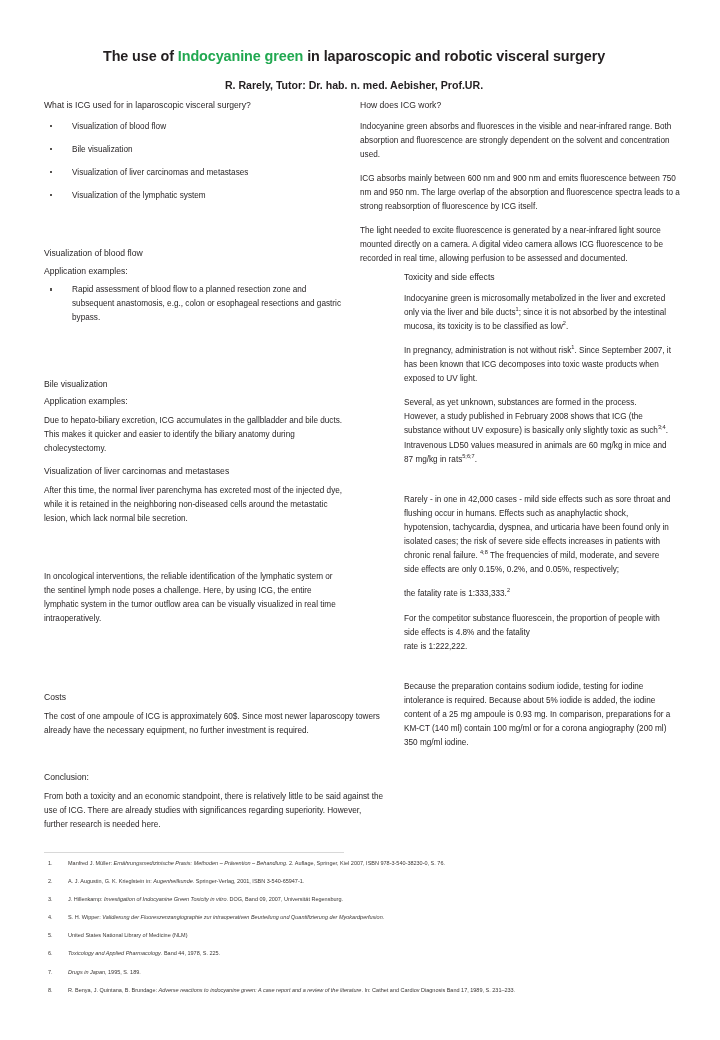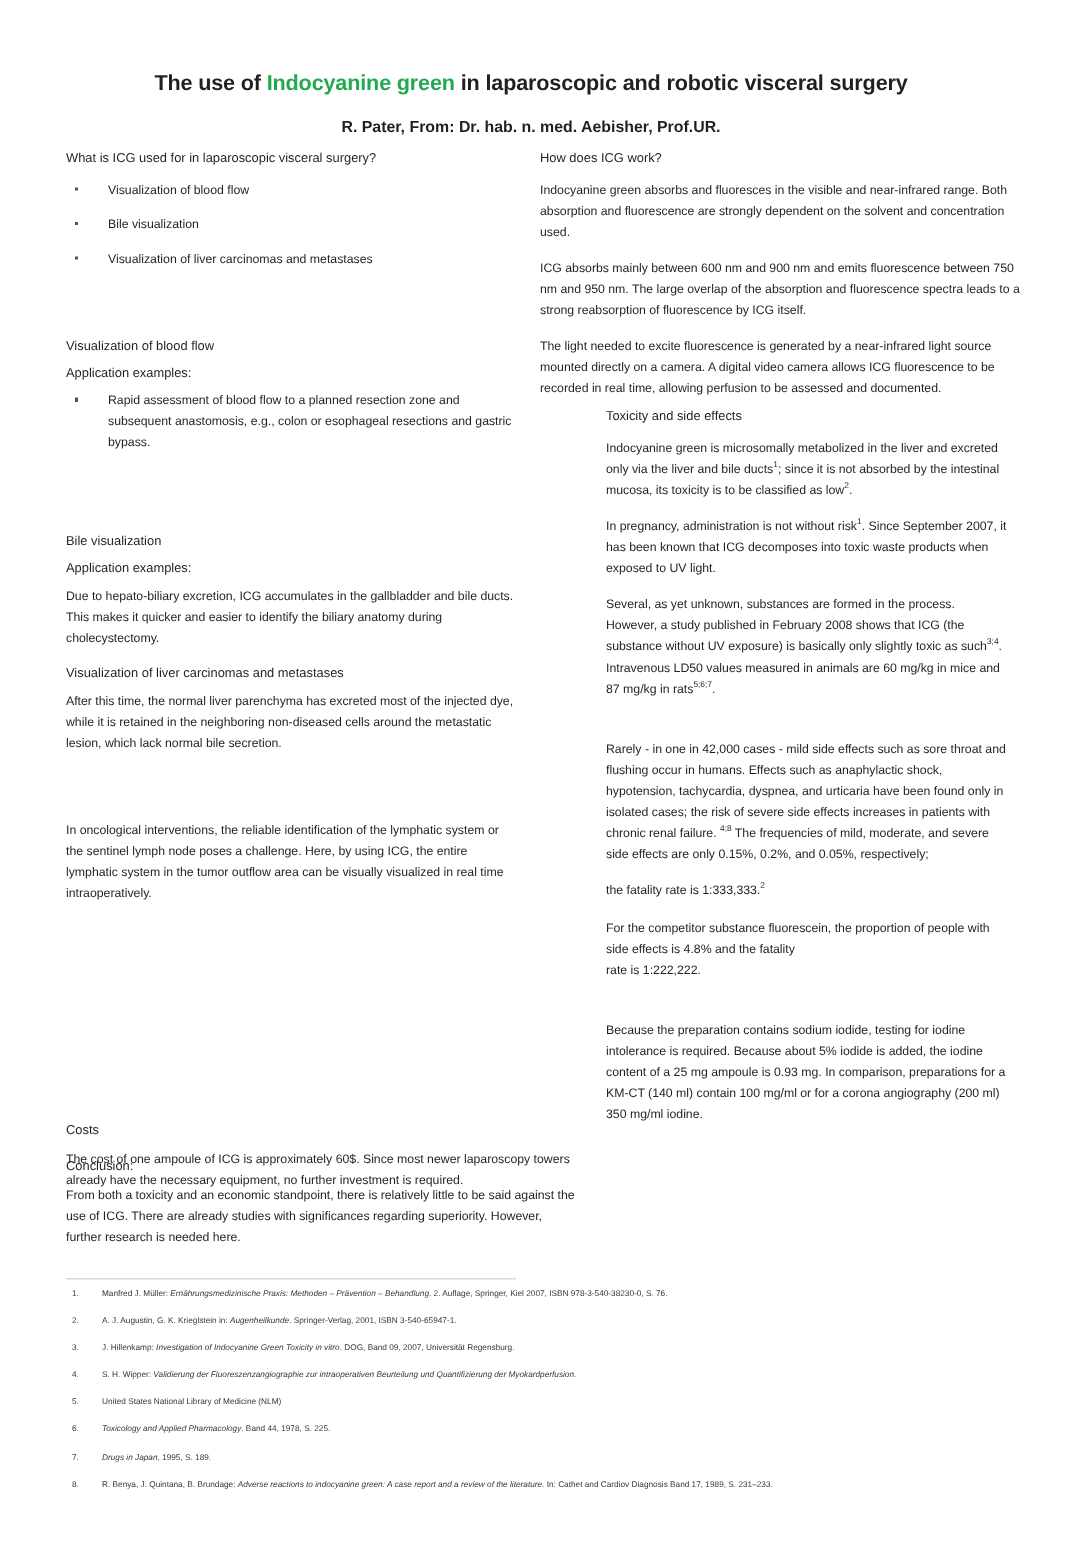--- a/index.html
+++ b/index.html
@@ -147,31 +147,32 @@
   .refs li i { font-style: italic; }
 </style>
 </head>
 <body>
 
 <div class="poster">
 
   <div class="title">
     <span>The use of </span><span class="hl">Indocyanine green</span><span> in laparoscopic and robotic visceral surgery</span>
   </div>
-  <div class="subtitle">R. Pater, From: Dr. hab. n. med. Aebisher, Prof.UR.</div>
+  <div class="subtitle">R. Rarely, Tutor: Dr. hab. n. med. Aebisher, Prof.UR.</div>
 
   <div class="cols">
 
     <div class="col-left">
 
       <h3 class="sec">What is ICG used for in laparoscopic visceral surgery?</h3>
       <ul class="bul">
         <li>Visualization of blood flow</li>
         <li>Bile visualization</li>
         <li>Visualization of liver carcinomas and metastases</li>
+        <li>Visualization of the lymphatic system</li>
       </ul>
 
       <div style="height:36px"></div>
 
       <h3 class="sec tight">Visualization of blood flow</h3>
       <h3 class="sec tight">Application examples:</h3>
       <ul class="bul">
         <li>Rapid assessment of blood flow to a planned resection zone and subsequent anastomosis, e.g., colon or esophageal resections and gastric bypass.</li>
       </ul>
 
@@ -182,21 +183,21 @@
       <p class="body">Due to hepato-biliary excretion, ICG accumulates in the gallbladder and bile ducts. This makes it quicker and easier to identify the biliary anatomy during cholecystectomy.</p>
 
       <h3 class="sec tight">Visualization of liver carcinomas and metastases</h3>
       <p class="body">After this time, the normal liver parenchyma has excreted most of the injected dye, while it is retained in the neighboring non-diseased cells around the metastatic lesion, which lack normal bile secretion.</p>
 
       <div style="height:34px"></div>
 
       <p class="body">In oncological interventions, the reliable identification of the lymphatic system or the sentinel lymph node poses a challenge. Here, by using ICG, the entire lymphatic system in the tumor outflow area can be visually visualized in real time intraoperatively.</p>
     </div>
 
-    <div class="wide-block" style="top:648px">
+    <div class="wide-block" style="top:592px">
       <h3 class="sec tight">Costs</h3>
       <p class="body">The cost of one ampoule of ICG is approximately 60$. Since most newer laparoscopy towers already have the necessary equipment, no further investment is required.</p>
     </div>
 
     <div class="wide-block" style="top:672px">
       <h3 class="sec tight">Conclusion:</h3>
       <p class="body last">From both a toxicity and an economic standpoint, there is relatively little to be said against the use of ICG. There are already studies with significances regarding superiority. However, further research is needed here.</p>
     </div>
 
     <div class="col-right">

